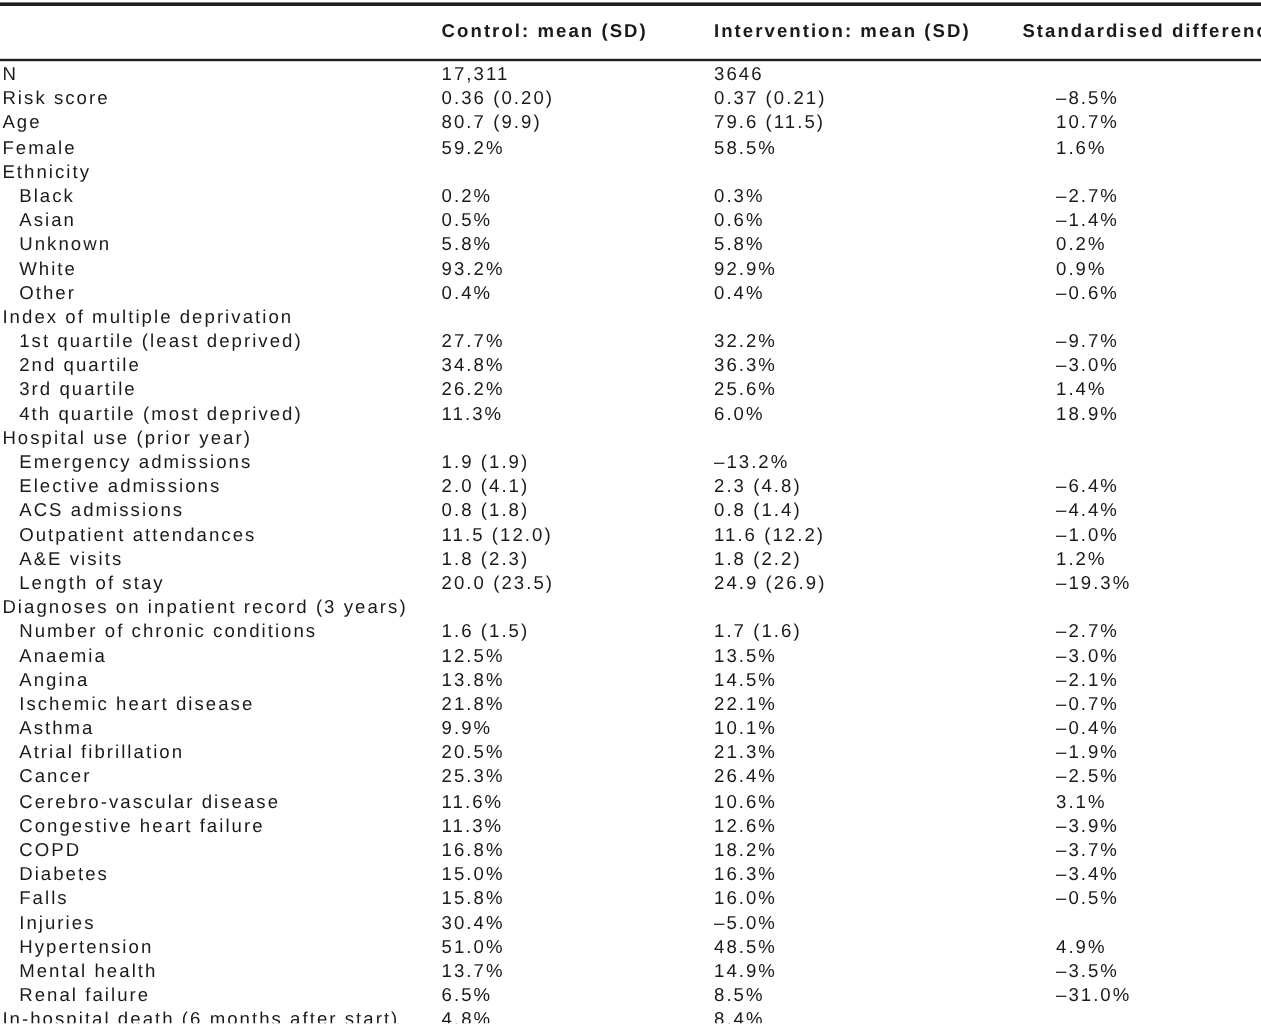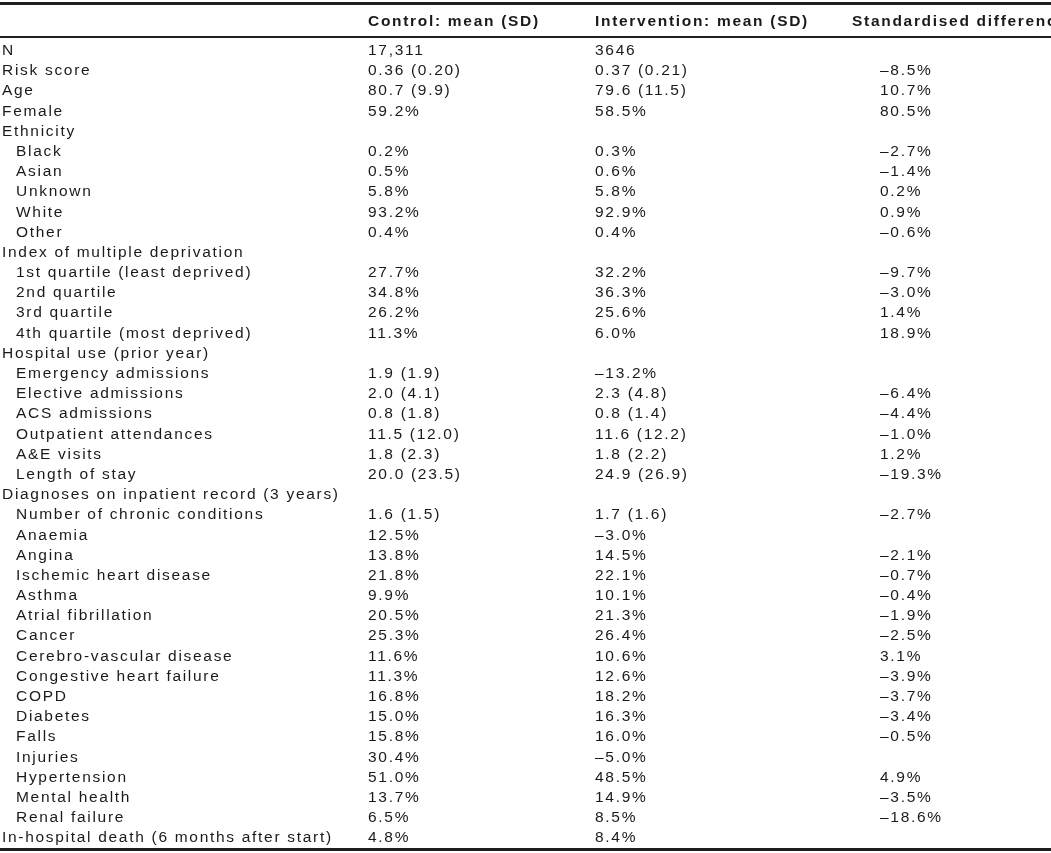--- a/index.html
+++ b/index.html
@@ -17,21 +17,21 @@
     overflow: hidden;
     padding-top: 2px;
   }
   .rule { background: #1f1f1f; width: 1051px; }
   .rule.thick { height: 3px; }
   .rule.mid { height: 2px; }
 
   .hrow {
     display: grid;
     grid-template-columns: 368px 227px 257px 1fr;
-    height: 31px;
+    height: 44px;
     align-items: center;
   }
   .hcell {
     font-size: 15.5px;
     font-weight: bold;
     letter-spacing: 1.0px;
     white-space: nowrap;
     overflow: visible;
   }
 
@@ -85,21 +85,21 @@
     <div class="cell c1">Age</div>
     <div class="cell">80.7 (9.9)</div>
     <div class="cell">79.6 (11.5)</div>
     <div class="cell">10.7%</div>
   </div>
 
   <div class="brow">
     <div class="cell c1">Female</div>
     <div class="cell">59.2%</div>
     <div class="cell">58.5%</div>
-    <div class="cell">80.5%</div>
+    <div class="cell">1.6%</div>
   </div>
 
   <div class="brow">
     <div class="cell c1">Ethnicity</div>
     <div class="cell"></div>
     <div class="cell"></div>
     <div class="cell"></div>
   </div>
 
   <div class="brow">
@@ -230,20 +230,21 @@
   <div class="brow">
     <div class="cell c1 indent">Number of chronic conditions</div>
     <div class="cell">1.6 (1.5)</div>
     <div class="cell">1.7 (1.6)</div>
     <div class="cell">–2.7%</div>
   </div>
 
   <div class="brow">
     <div class="cell c1 indent">Anaemia</div>
     <div class="cell">12.5%</div>
+    <div class="cell">13.5%</div>
     <div class="cell">–3.0%</div>
   </div>
 
   <div class="brow">
     <div class="cell c1 indent">Angina</div>
     <div class="cell">13.8%</div>
     <div class="cell">14.5%</div>
     <div class="cell">–2.1%</div>
   </div>
 
@@ -327,21 +328,21 @@
     <div class="cell c1 indent">Mental health</div>
     <div class="cell">13.7%</div>
     <div class="cell">14.9%</div>
     <div class="cell">–3.5%</div>
   </div>
 
   <div class="brow">
     <div class="cell c1 indent">Renal failure</div>
     <div class="cell">6.5%</div>
     <div class="cell">8.5%</div>
-    <div class="cell">–18.6%</div>
+    <div class="cell">–31.0%</div>
   </div>
 
   <div class="brow">
     <div class="cell c1">In-hospital death (6 months after start)</div>
     <div class="cell">4.8%</div>
     <div class="cell">8.4%</div>
     <div class="cell"></div>
   </div>
 </div>
 

